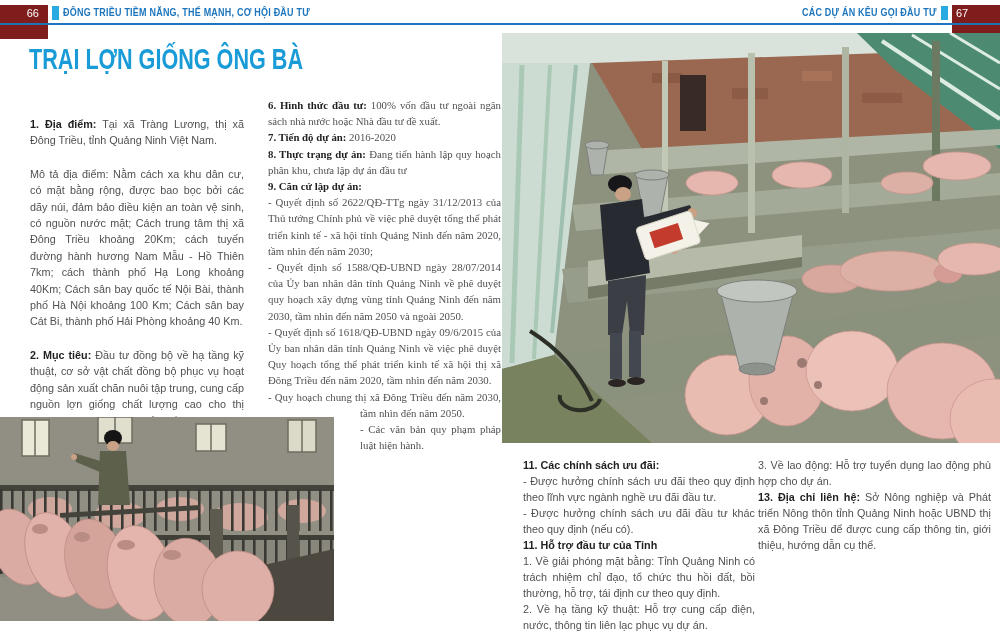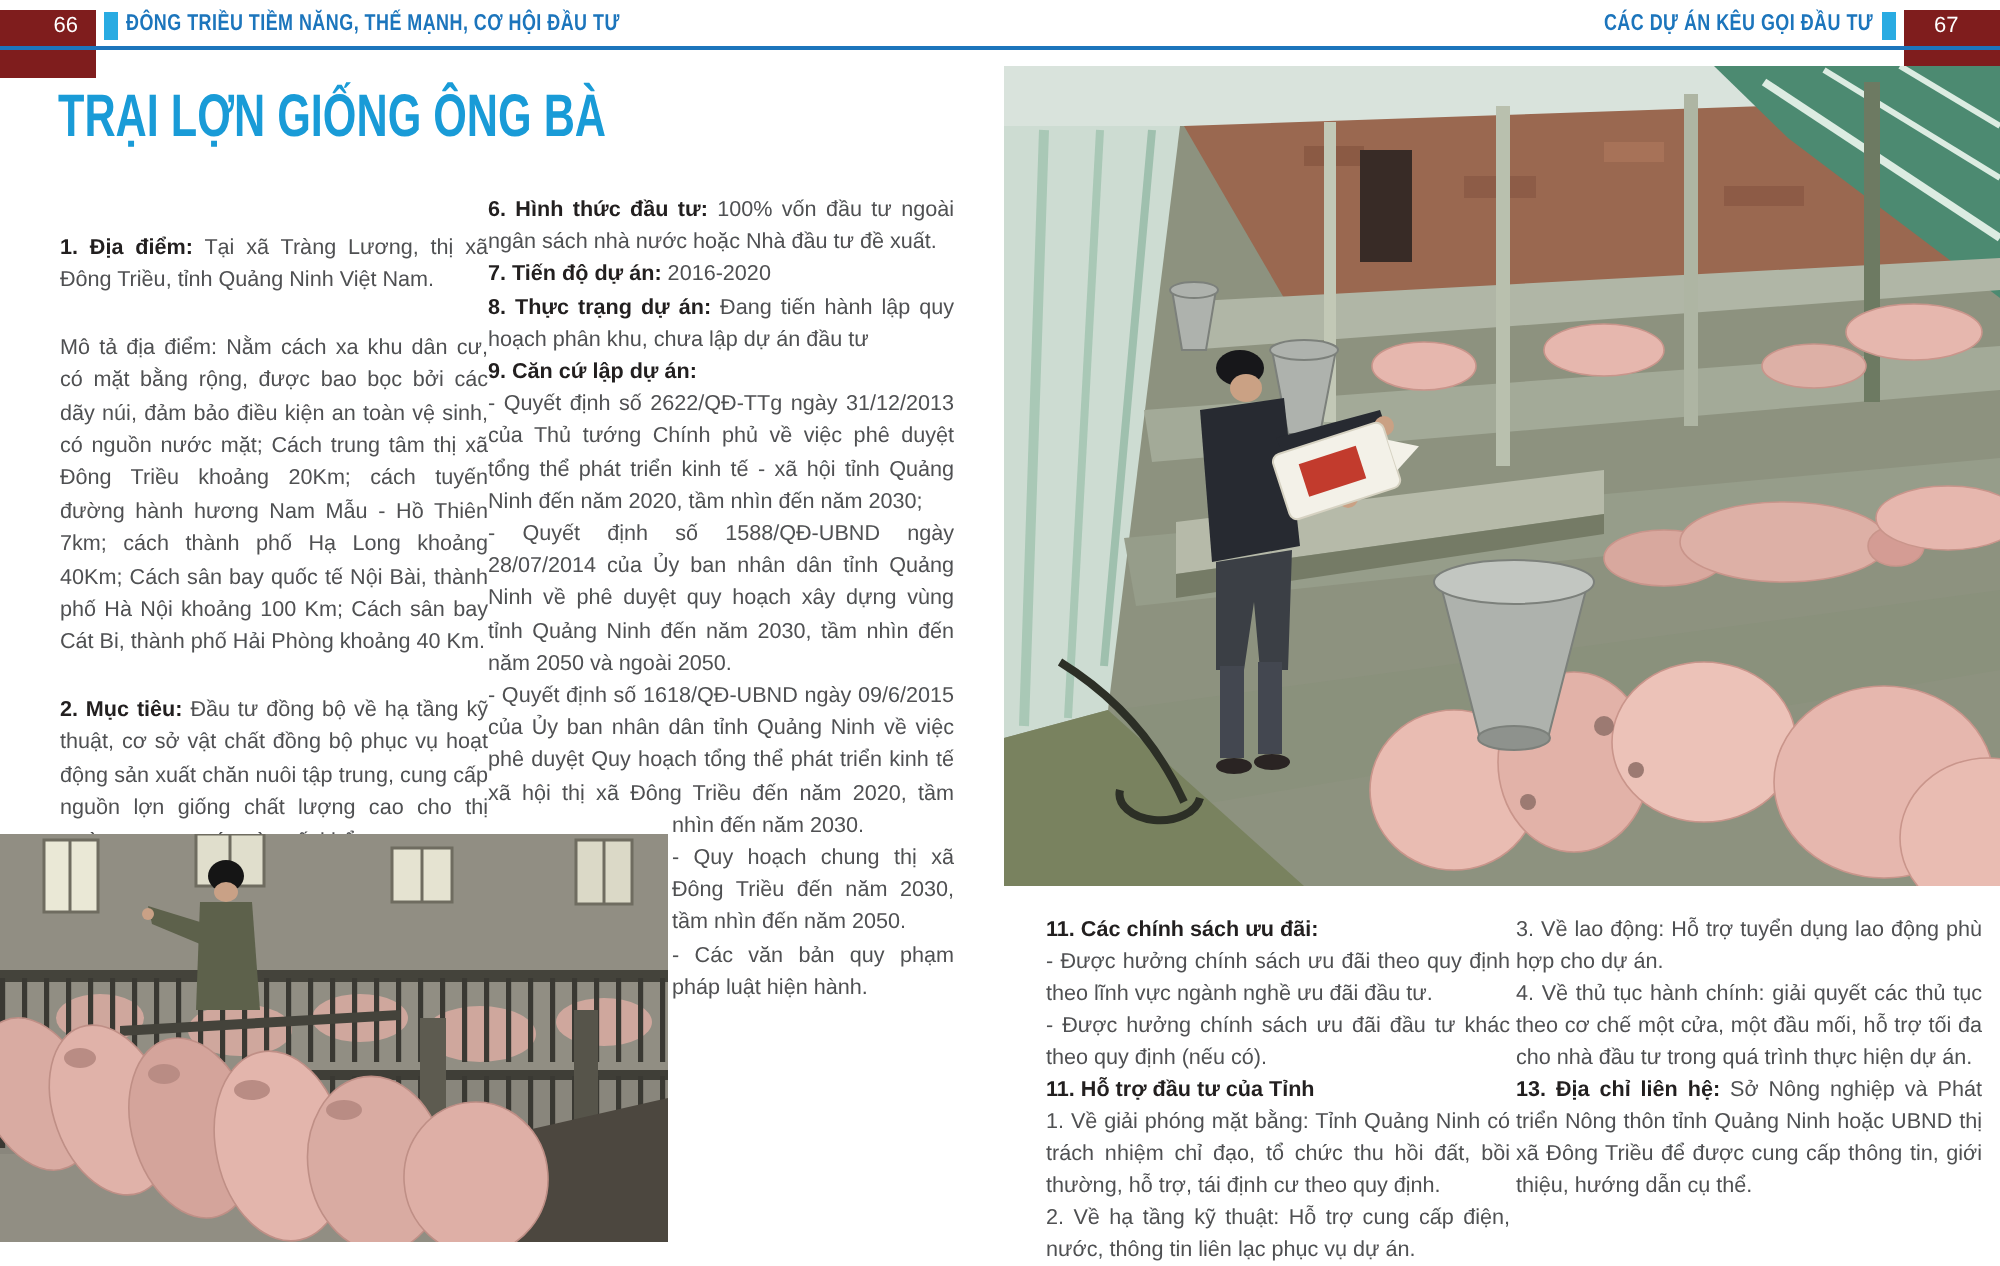--- a/index.html
+++ b/index.html
@@ -6,41 +6,41 @@
   .sheet{
     position:relative;width:1000px;height:633px;background:#ffffff;
     overflow:hidden;font-family:"Liberation Sans",sans-serif;
   }
   
   .hdr-box{
     position:absolute;top:5px;height:34px;background:#7f1d1d;color:#ffffff;
     font-weight:normal;font-size:11px;line-height:17px;box-sizing:border-box;
   }
   #hdr-box-left{left:0;width:48px;text-align:right;padding-right:9px;}
-  #hdr-box-right{right:0;width:48px;text-align:left;padding-left:15px;}
+  #hdr-box-right{right:0;width:48px;text-align:left;padding-left:4px;}
   .hdr-accent{position:absolute;top:6px;width:7px;height:14px;background:#29abe2;}
   #hdr-accent-left{left:52px;}
   #hdr-accent-right{right:52px;}
   .hdr-title{
     position:absolute;top:6px;font-size:11.5px;font-weight:bold;color:#1c75bc;
     white-space:nowrap;letter-spacing:.3px;
   }
   #hdr-title-left{left:63px;transform:scaleX(.78);transform-origin:left top;}
   #hdr-title-right{right:63px;transform:scaleX(.78);transform-origin:right top;}
   .hdr-rule{position:absolute;left:0;right:0;top:23px;height:2px;background:#1c75bc;}
   
   .article-title{
     position:absolute;left:29px;top:42px;margin:0;font-size:30px;font-weight:bold;
     color:#199bd7;letter-spacing:0;white-space:nowrap;
     transform:scaleX(.72);transform-origin:left top;
   }
   
   .col{position:absolute;}
   #col1{left:30px;top:99px;width:214px;}
-  #col2{left:244px;top:97px;width:233px;}
+  #col2{left:268px;top:97px;width:233px;font-family:Liberation Serif, serif;}
   #col3{left:523px;top:457px;width:232px;}
   #col4{left:758px;top:457px;width:233px;}
   .para{margin:0;font-size:10.8px;line-height:16.2px;color:#4f5052;text-align:justify;}
   #col1 .para{line-height:16.4px;margin-top:17px;}
   #col3 .para,#col4 .para{line-height:16px;}
   .lead{color:#221f1f;font-weight:bold;}
   
   .wrap-spacer{float:left;width:92px;height:522px;shape-outside:inset(320px 0 0 0);}
   
   .photo{position:absolute;overflow:hidden;background:#8d927f;}
@@ -91,21 +91,20 @@
   <div class="col" id="col3">
       <p class="para"><b class="lead">11. Các chính sách ưu đãi:</b></p>
       <p class="para">- Được hưởng chính sách ưu đãi theo quy định theo lĩnh vực ngành nghề ưu đãi đầu tư.</p>
       <p class="para">- Được hưởng chính sách ưu đãi đầu tư khác theo quy định (nếu có).</p>
       <p class="para"><b class="lead">11. Hỗ trợ đầu tư của Tỉnh</b></p>
       <p class="para">1. Về giải phóng mặt bằng: Tỉnh Quảng Ninh có trách nhiệm chỉ đạo, tổ chức thu hồi đất, bồi thường, hỗ trợ, tái định cư theo quy định.</p>
       <p class="para">2. Về hạ tầng kỹ thuật: Hỗ trợ cung cấp điện, nước, thông tin liên lạc phục vụ dự án.</p>
     </div>
   <div class="col" id="col4">
       <p class="para">3. Về lao động: Hỗ trợ tuyển dụng lao động phù hợp cho dự án.</p>
-      <p class="para">4. Về thủ tục hành chính: giải quyết các thủ tục theo cơ chế một cửa, một đầu mối, hỗ trợ tối đa cho nhà đầu tư trong quá trình thực hiện dự án.</p>
       <p class="para"><b class="lead">13. Địa chỉ liên hệ:</b> Sở Nông nghiệp và Phát triển Nông thôn tỉnh Quảng Ninh hoặc UBND thị xã Đông Triều để được cung cấp thông tin, giới thiệu, hướng dẫn cụ thể.</p>
     </div>
 
   <div class="photo" id="photo-right">
     <svg viewBox="0 0 498 410" preserveAspectRatio="none">
       <rect width="498" height="410" fill="#8d927f"></rect>
       <rect width="498" height="30" fill="#d9e3dc"></rect>
 
       <g>
         <polygon points="90,30 498,16 498,98 140,116" fill="#9a6850"></polygon>

